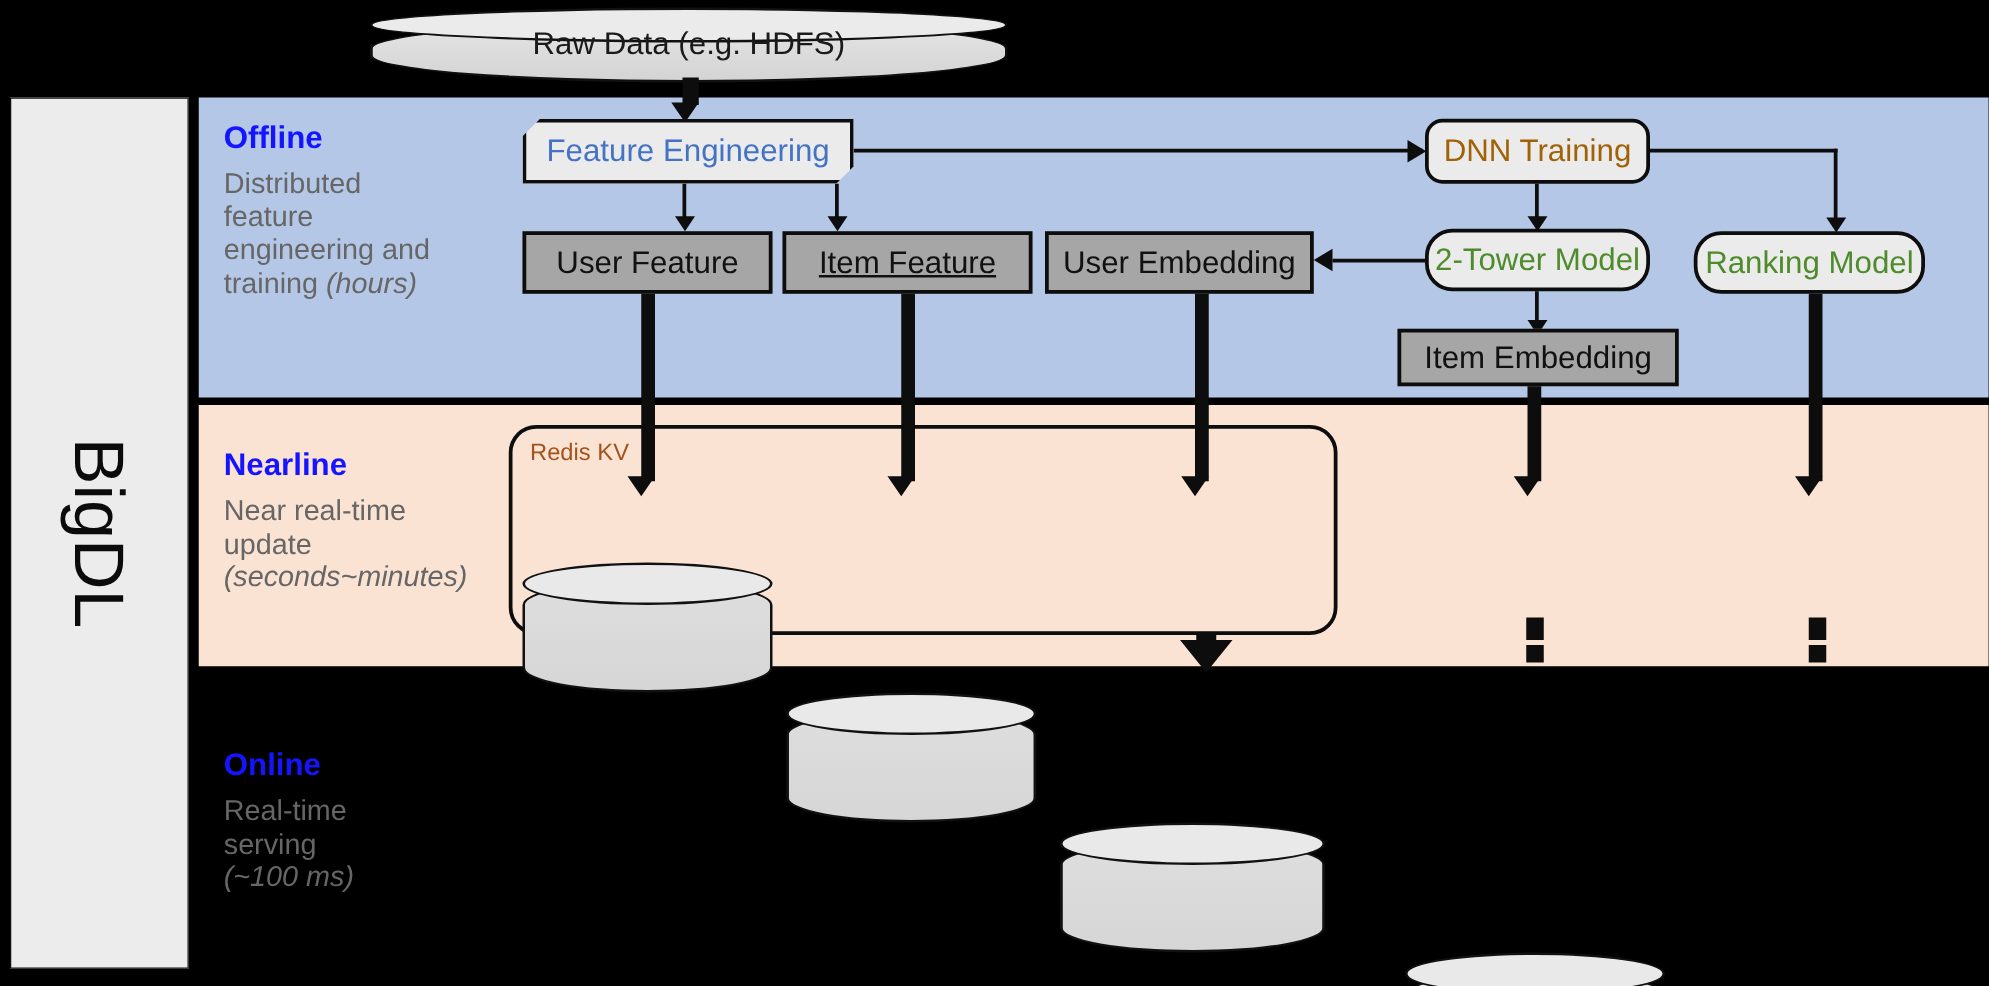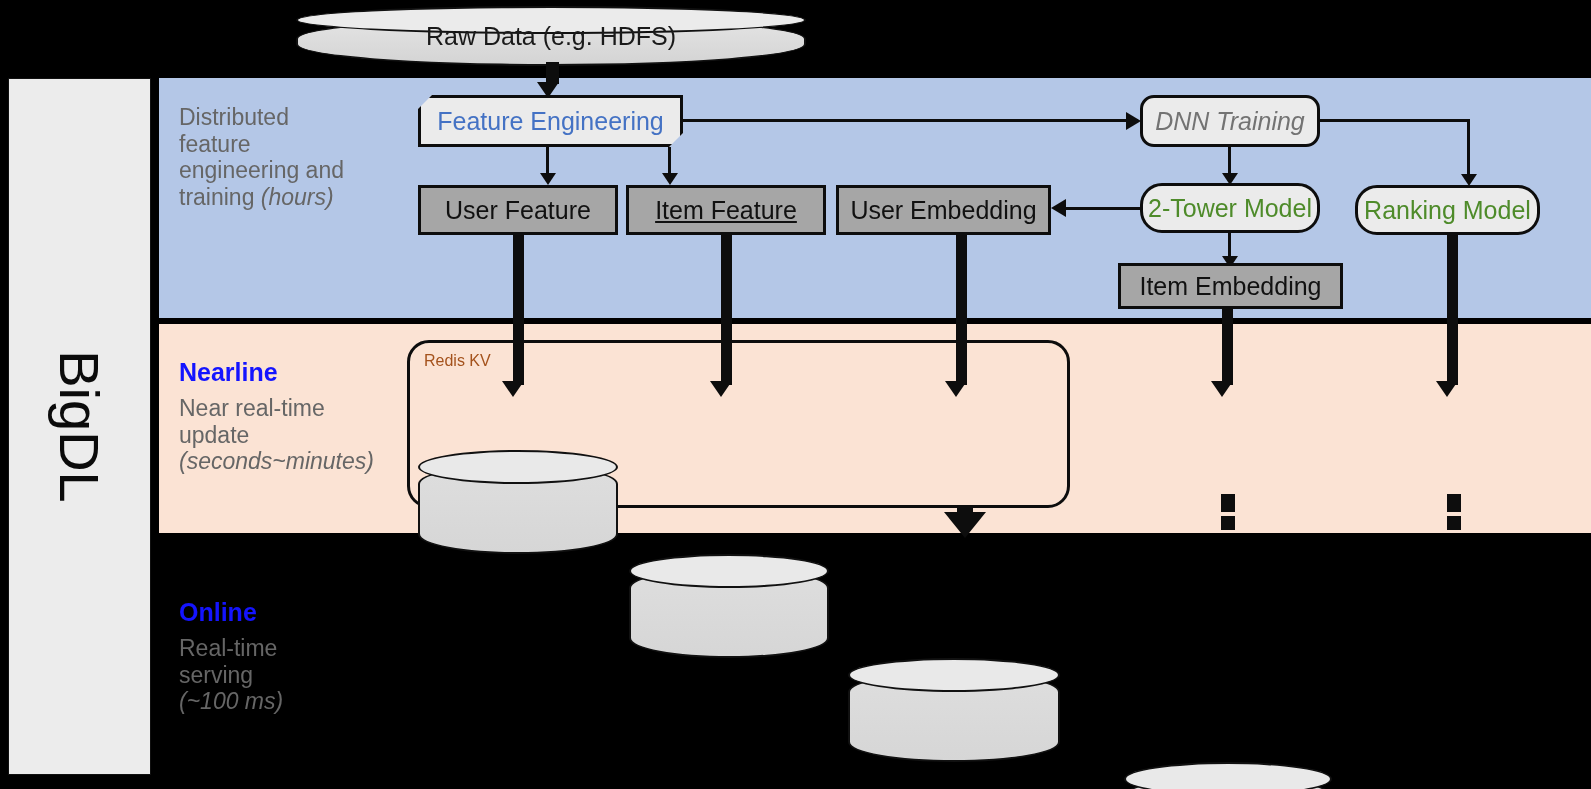--- a/index.html
+++ b/index.html
@@ -49,30 +49,30 @@
   .graybox{background:#a6a6a6;border:3px solid #0d0d0d;display:flex;
            align-items:center;justify-content:center;font-size:25px;color:#111;}
 
   
   .cutbox{background:#ebebeb;border:3px solid #0d0d0d;display:flex;align-items:center;
           justify-content:center;font-size:25px;color:#4472c4;
           clip-path:polygon(0 14px,14px 0,100% 0,100% calc(100% - 14px),calc(100% - 14px) 100%,0 100%);}
 
   
   .concave{background:#ebebeb;border:3px solid #0d0d0d;border-radius:14px;
-           display:flex;align-items:center;justify-content:center;font-size:25px;color:#737373;font-style:italic;}
+           display:flex;align-items:center;justify-content:center;font-size:25px;color:#a16207;}
 
   
   .roundbox{background:#ebebeb;border:3px solid #0d0d0d;border-radius:22px;
             display:flex;align-items:center;justify-content:center;font-size:25px;color:#4e8b2a;}
 
   
   #redisbox{left:407px;top:340px;width:663px;height:168px;border:3px solid #0d0d0d;
             border-radius:22px;background:transparent;}
-  #redislbl{left:424px;top:352px;font-size:16px;color:#a4521c;text-align:right;}
+  #redislbl{left:424px;top:352px;font-size:19px;color:#a4521c;text-align:right;}
 
   
   .vline{background:#0d0d0d;}
   .thick{background:#0d0d0d;width:11px;}
   .thin{background:#0d0d0d;width:3px;}
   .hthin{background:#0d0d0d;height:3px;}
   .arrowdown{width:0;height:0;border-left:11px solid transparent;
              border-right:11px solid transparent;border-top:16px solid #0d0d0d;}
   .arrowdown-sm{width:0;height:0;border-left:8px solid transparent;
                 border-right:8px solid transparent;border-top:12px solid #0d0d0d;}
@@ -101,20 +101,21 @@
     <div class="top"></div>
     <div class="lbl">Raw Data (e.g. HDFS)</div>
   </div>
 
   <div class="abs vline thick" style="left:546px;top:62px;width:13px;height:22px;"></div>
   <div class="abs" style="left:537px;top:62px;">
     <div class="arrowdown" style="position:absolute;left:0;top:20px;"></div>
   </div>
 
   <div class="abs" style="left:179px;top:96px;width:200px;">
+    <div class="band-title">Offline</div>
     <div class="band-sub">
       <div>Distributed</div>
       <div>feature</div>
       <div>engineering and</div>
       <div>
         <span>training </span><i>(hours)</i>
       </div>
     </div>
   </div>
 

